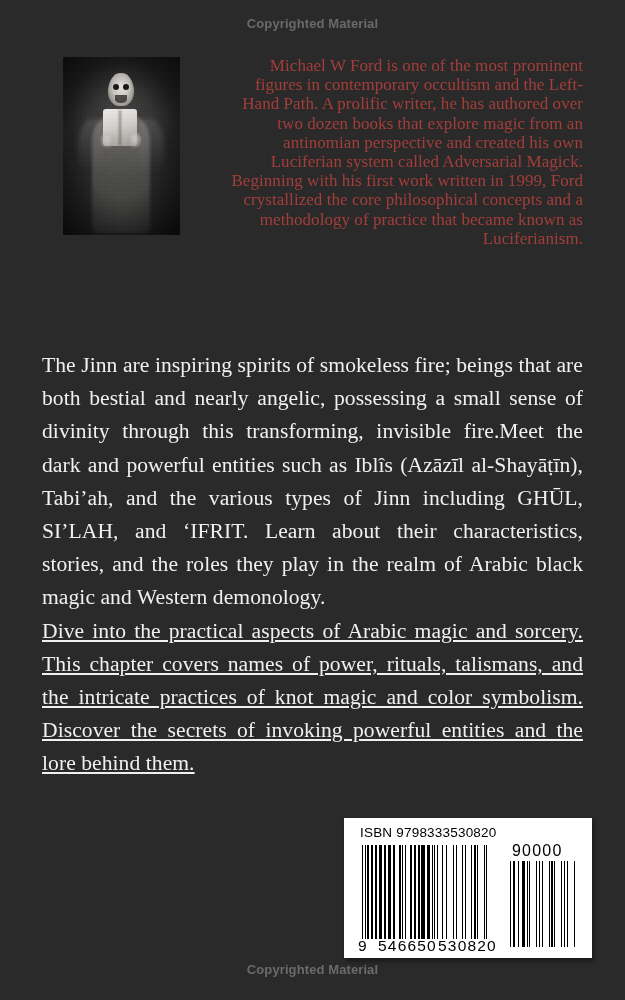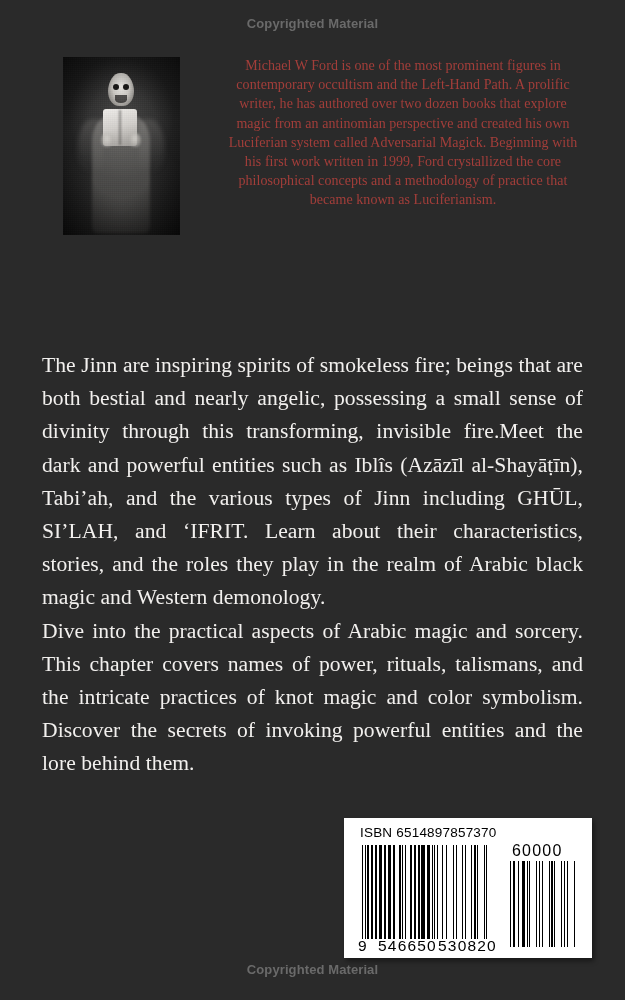--- a/index.html
+++ b/index.html
@@ -159,23 +159,23 @@
       repeating-linear-gradient(0deg, rgba(255,255,255,0.05) 0 1px, rgba(0,0,0,0.05) 1px 2px),
       repeating-linear-gradient(90deg, rgba(255,255,255,0.04) 0 1px, rgba(0,0,0,0.04) 1px 2px);
   }
 
   .author-bio {
     position: absolute;
     left: 223px;
     top: 0px;
     width: 360px;
     color: #a33e3a;
-    font-size: 14px;
+    font-size: 17px;
     line-height: 19.2px;
-    text-align: center;
+    text-align: right;
     letter-spacing: 0.05px;
   }
 
   
   .description {
     position: absolute;
     left: 42px;
     top: 313px;
     width: 541px;
     color: #f2f0ee;
@@ -183,20 +183,21 @@
     line-height: 33.2px;
     text-align: justify;
     letter-spacing: 0.05px;
     margin-top: 36px;
   }
   .description p {
     margin: 0;
   }
   .description p:last-child {
     text-align: justify;
+    text-decoration: underline;
   }
 
   
   .barcode-panel {
     position: absolute;
     left: 344px;
     top: 818px;
     width: 248px;
     height: 140px;
     background: #ffffff;
@@ -286,22 +287,22 @@
     <div class="author-bio">Michael W Ford is one of the most prominent figures in contemporary occultism and the Left-Hand Path. A prolific writer, he has authored over two dozen books that explore magic from an antinomian perspective and created his own Luciferian system called Adversarial Magick. Beginning with his first work written in 1999, Ford crystallized the core philosophical concepts and a methodology of practice that became known as Luciferianism.</div>
 
   </div>
 
   <div class="description">
     <p>The Jinn are inspiring spirits of smokeless fire; beings that are both bestial and nearly angelic, possessing a small sense of divinity through this transforming, invisible fire.Meet the dark and powerful entities such as Iblîs (Azāzīl al-Shayāṭīn), Tabi’ah, and the various types of Jinn including GHŪL, SI’LAH, and ‘IFRIT. Learn about their characteristics, stories, and the roles they play in the realm of Arabic black magic and Western demonology.</p>
     <p>Dive into the practical aspects of Arabic magic and sorcery. This chapter covers names of power, rituals, talismans, and the intricate practices of knot magic and color symbolism. Discover the secrets of invoking powerful entities and the lore behind them.</p>
   </div>
 
   <div class="barcode-panel">
-    <div class="isbn-text">ISBN 6514897857370</div>
-    <div class="supp-text">60000</div>
+    <div class="isbn-text">ISBN 9798333530820</div>
+    <div class="supp-text">90000</div>
     <div class="bars-main" id="bars-main">
         <div class="bar" style="left: 0px; width: 1.04293px;"></div>
         <div class="bar" style="left: 2.58586px; width: 1.04293px;"></div>
         <div class="bar" style="left: 5.17172px; width: 2.33586px;"></div>
         <div class="bar" style="left: 9.0505px; width: 2.33586px;"></div>
         <div class="bar" style="left: 12.9293px; width: 2.33586px;"></div>
         <div class="bar" style="left: 16.8081px; width: 3.62879px;"></div>
         <div class="bar" style="left: 21.9798px; width: 2.33586px;"></div>
         <div class="bar" style="left: 25.8586px; width: 3.62879px;"></div>
         <div class="bar" style="left: 31.0303px; width: 2.33586px;"></div>

